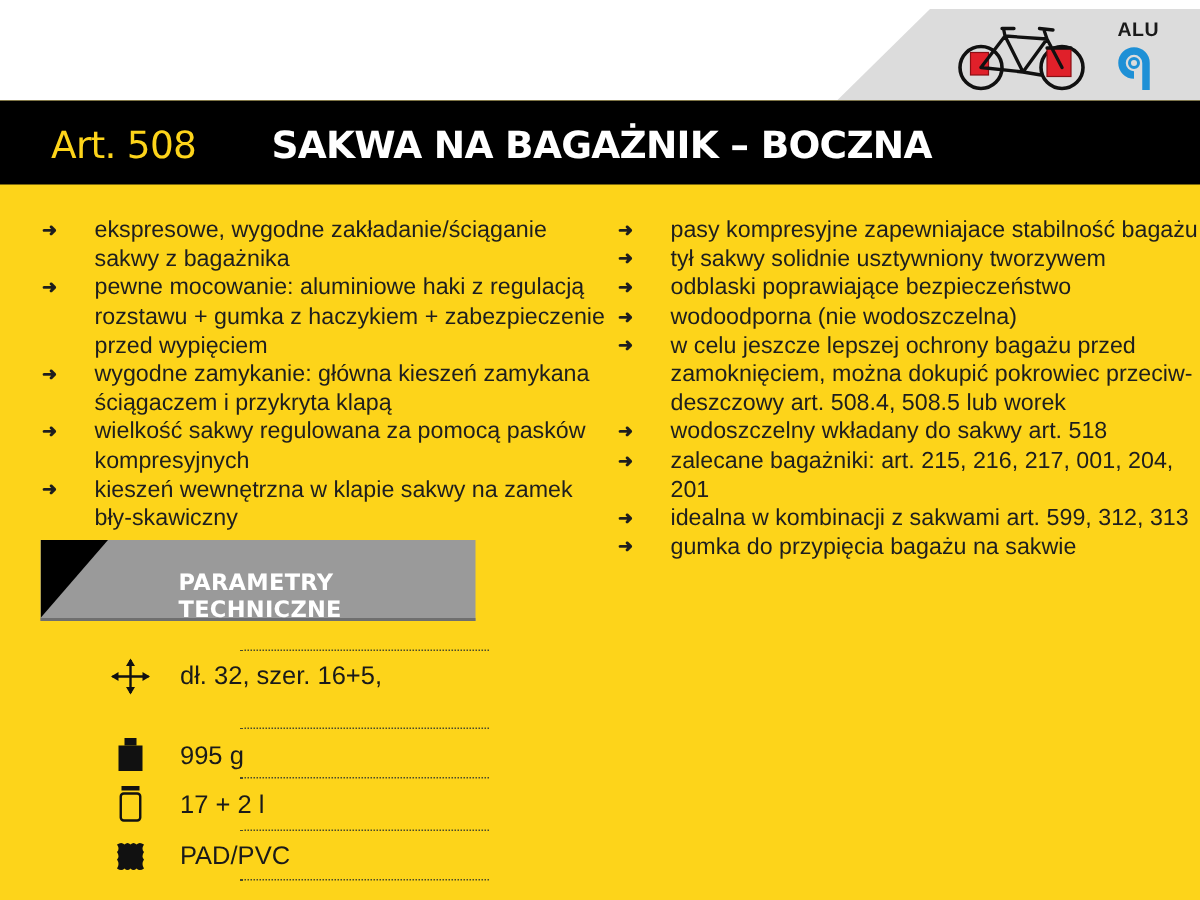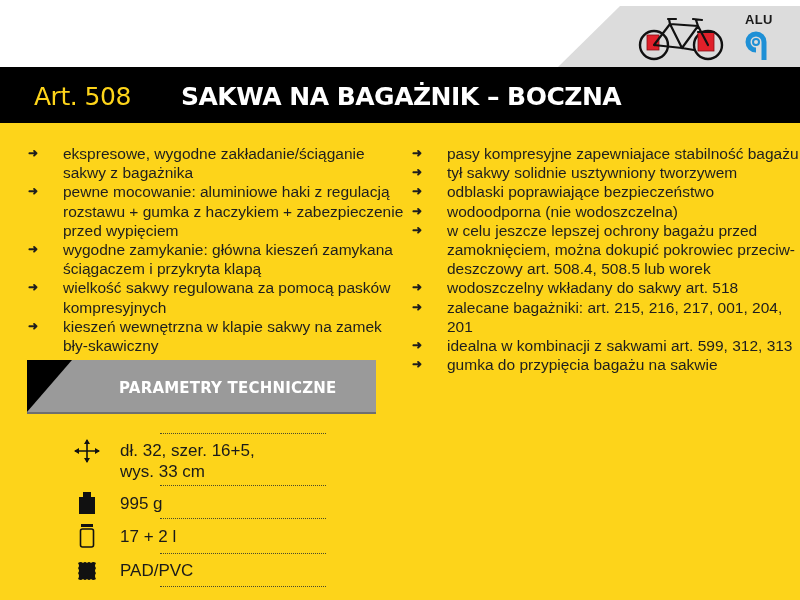--- a/index.html
+++ b/index.html
@@ -13,21 +13,21 @@
   .alu-icon { position: absolute; left: 744px; top: 30px; width: 30px; height: 32px; }
   .header-band { position: absolute; left: 0; top: 67px; width: 800px; height: 56px; background: #000; }
   .header-art { position: absolute; left: 34px; top: 82px; font-size: 25px; color: #FDD41A; font-family: "DejaVu Sans", sans-serif; letter-spacing: -0.5px; }
   .header-title { position: absolute; left: 142px; top: 82px; font-size: 25px; color: #fff; font-weight: bold; font-family: "DejaVu Sans", sans-serif; letter-spacing: -0.5px; margin-left: 39px; }
   .features { position: absolute; top: 144px; font-size: 15.5px; line-height: 19.2px; color: #1e1e1e; }
   .features.left { left: 26px; width: 385px; }
   .features.right { left: 410px; width: 390px; }
   .feat { display: flex; }
   .feat .arrow { width: 24px; flex: none; font-size: 12px; line-height: 19.2px; padding-left: 2px; font-weight: bold; }
   .feat .txt { flex: 1; margin-left: 13px; }
-  .param-bar { position: absolute; left: 27px; top: 360px; width: 349px; height: 54px; background: #9a9a9a; border-bottom: 2px solid #6f6f6f; }
+  .param-bar { position: absolute; left: 27px; top: 360px; width: 290px; height: 54px; background: #9a9a9a; border-bottom: 2px solid #6f6f6f; }
   .param-tri { position: absolute; left: 0; top: 0; width: 45px; height: 52px; background: #000;
     clip-path: polygon(0 0, 100% 0, 0 100%); }
   .param-title { position: absolute; left: 92px; top: 19px; color: #fff; font-weight: bold; font-size: 15px; letter-spacing: 0.2px; font-family: "DejaVu Sans", sans-serif; }
   .spec-sep { position: absolute; left: 160px; width: 166px; border-top: 1.5px dotted #4a4a2a; height: 0; }
   .spec-icon { position: absolute; left: 72px; width: 30px; height: 26px; }
   .spec-text { position: absolute; left: 120px; font-size: 17px; line-height: 21px; color: #1a1a1a; }
 </style>
 </head>
 <body>
 
@@ -123,21 +123,20 @@
 <div class="spec-sep" style="top:518px"></div>
 <div class="spec-sep" style="top:553px"></div>
 <div class="spec-sep" style="top:586px"></div>
 
 <svg class="spec-icon" style="top:438px" viewBox="0 0 30 26">
   <path d="M15 2 L15 24 M3 13 L27 13" stroke="#111" stroke-width="1.6"></path>
   <path d="M15 1 L12 6 L18 6 Z M15 25 L12 20 L18 20 Z M2 13 L7 10 L7 16 Z M28 13 L23 10 L23 16 Z" fill="#111"></path>
 </svg>
 <div class="spec-text" style="top:440px">
   <div>dł. 32, szer. 16+5,</div>
-  <div>wys. 33 cm</div>
 </div>
 
 <svg class="spec-icon" style="top:490px" viewBox="0 0 30 26">
   <rect x="11" y="2" width="8" height="5" fill="#111"></rect>
   <rect x="7" y="7" width="16" height="17" fill="#111"></rect>
 </svg>
 <div class="spec-text" style="top:493px">995 g</div>
 
 <svg class="spec-icon" style="top:523px" viewBox="0 0 30 26">
   <rect x="9" y="1" width="12" height="3" fill="#111"></rect>

